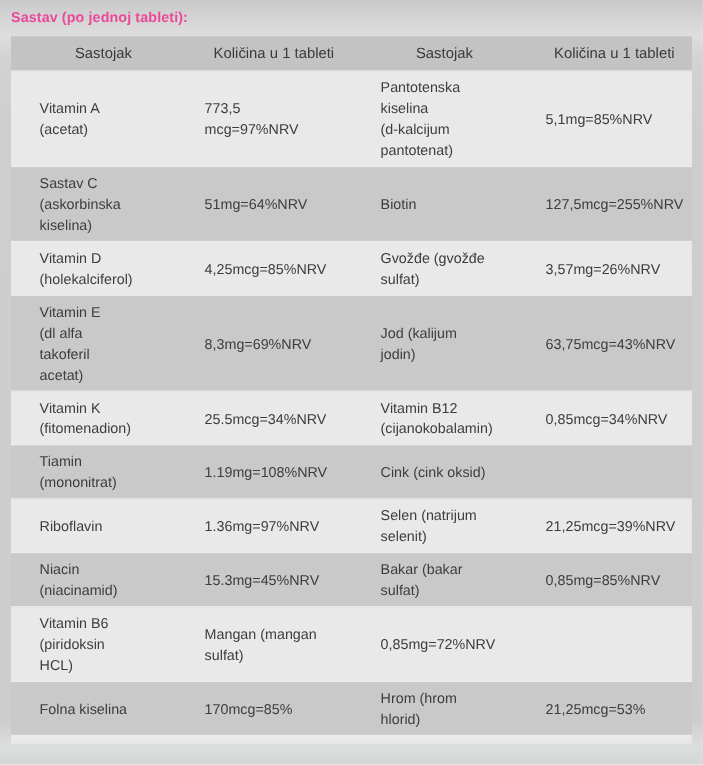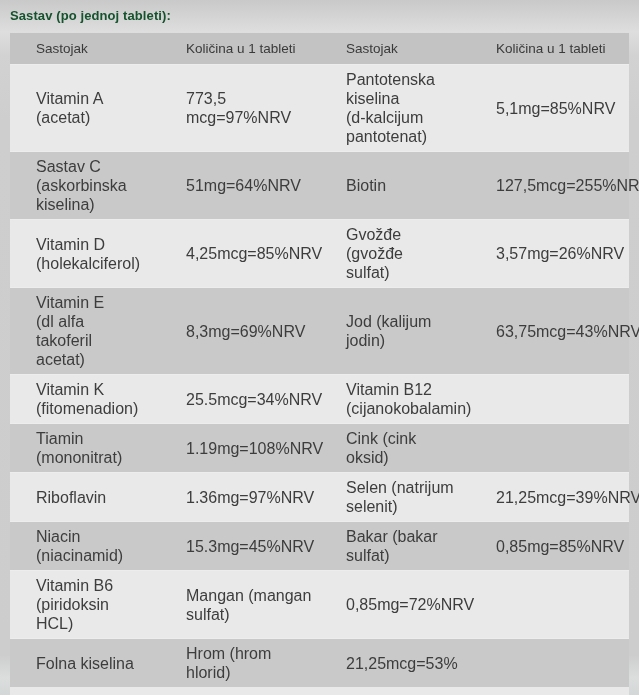--- a/index.html
+++ b/index.html
@@ -11,46 +11,47 @@
   body {
     background: linear-gradient(180deg,
       #c9c9c9 0px, #dedede 32px, #d2d2d2 55px,
       #cecece 120px, #cdcdcd 655px, #dcdede 678px, #d4d7d7 695px);
     color: #3d3d3d;
   }
   .page-title {
     padding: 8px 10px 0 10px;
     font-size: 13px;
     font-weight: bold;
-    color: #14532d;
+    color: #ec4899;
     letter-spacing: 0.1px;
   }
   .composition-table {
     margin: 10px 10px 0 10px;
     width: 619px;
   }
   .trow {
     display: grid;
     grid-template-columns: 150px 160px 150px 159px;
     align-items: center;
   }
   .trow:not(:last-child) { border-bottom: 1px solid #ededed; }
   .thead {
     background: #c3c3c3;
     min-height: 32px;
+    text-align: center;
   }
   .thead .cell {
     font-size: 13.5px;
     color: #3a3a3a;
     padding-top: 6px;
     padding-bottom: 6px;
   }
   .cell {
     padding: 5px 8px 5px 26px;
-    font-size: 16px;
+    font-size: 13px;
     line-height: 19px;
     white-space: pre-line;
   }
   .row-light { background: #e9e9e9; }
   .row-dark  { background: #c9c9c9; }
   .table-bottom-strip {
     height: 8px;
     background: #e9e9e9;
   }
 </style>
@@ -107,20 +108,21 @@
 jodin)</div>
     <div class="cell">63,75mcg=43%NRV</div>
   </div>
 
   <div class="trow row-light">
     <div class="cell">Vitamin K
 (fitomenadion)</div>
     <div class="cell">25.5mcg=34%NRV</div>
     <div class="cell">Vitamin B12
 (cijanokobalamin)</div>
+    <div class="cell">0,85mcg=34%NRV</div>
   </div>
 
   <div class="trow row-dark">
     <div class="cell">Tiamin
 (mononitrat)</div>
     <div class="cell">1.19mg=108%NRV</div>
     <div class="cell">Cink (cink oksid)</div>
   </div>
 
   <div class="trow row-light">
@@ -144,19 +146,20 @@
     <div class="cell">Vitamin B6
 (piridoksin
 HCL)</div>
     <div class="cell">Mangan (mangan
 sulfat)</div>
     <div class="cell">0,85mg=72%NRV</div>
   </div>
 
   <div class="trow row-dark">
     <div class="cell">Folna kiselina</div>
+    <div class="cell">170mcg=85%</div>
     <div class="cell">Hrom (hrom
 hlorid)</div>
     <div class="cell">21,25mcg=53%</div>
   </div>
 </div>
   <div class="table-bottom-strip"></div>
 </div>
 
 </body></html>

